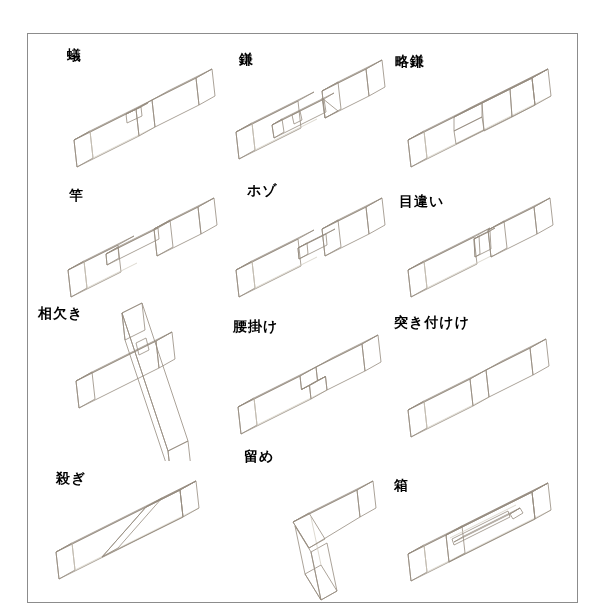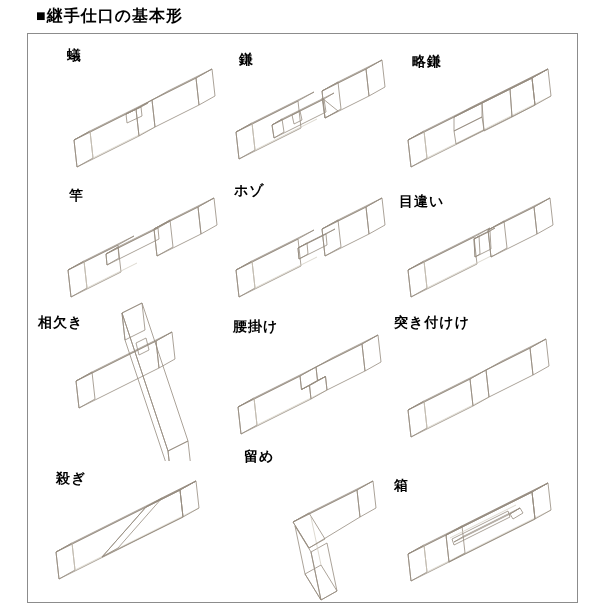--- a/index.html
+++ b/index.html
@@ -17,31 +17,30 @@
           white-space:nowrap;z-index:5;letter-spacing:1px;}
   svg.jd{position:absolute;z-index:1;}
   svg.jd polygon{stroke:var(--stroke);stroke-width:0.8;stroke-linejoin:round;fill:none;}
   svg.jd polyline{fill:none;stroke:var(--hidden);stroke-width:0.7;}
   .fc{fill:var(--cream);} .ft{fill:var(--tan);} .fo{fill:var(--orange);} .ff{fill:var(--floor);}
 </style>
 </head>
 <body>
 
 <div id="page">
-  <div id="title">■継手仕口の基本形</div>
 
   <div id="frame">
 
     <span class="jlabel" style="left:39px;top:13px">蟻</span>
     <span class="jlabel" style="left:211px;top:17px">鎌</span>
-    <span class="jlabel" style="left:384px;top:19px">略鎌</span>
+    <span class="jlabel" style="left:367px;top:19px">略鎌</span>
     <span class="jlabel" style="left:41px;top:153px">竿</span>
-    <span class="jlabel" style="left:206px;top:148px">ホゾ</span>
+    <span class="jlabel" style="left:219px;top:148px">ホゾ</span>
     <span class="jlabel" style="left:371px;top:159px">目違い</span>
-    <span class="jlabel" style="left:10px;top:280px">相欠き</span>
+    <span class="jlabel" style="left:10px;top:271px">相欠き</span>
     <span class="jlabel" style="left:205px;top:284px">腰掛け</span>
     <span class="jlabel" style="left:366px;top:280px">突き付けけ</span>
     <span class="jlabel" style="left:28px;top:436px">殺ぎ</span>
     <span class="jlabel" style="left:216px;top:414px">留め</span>
     <span class="jlabel" style="left:366px;top:443px">箱</span>
 
     <svg class="jd" style="left:36px;top:28px" width="175" height="122" viewBox="0 0 175 122">
       <g>
         <polygon class="fc" points="10,78 26,69 88,38 72,47"></polygon>
         <polygon class="fc" points="10,78 72,47 75,74 13,105"></polygon>

